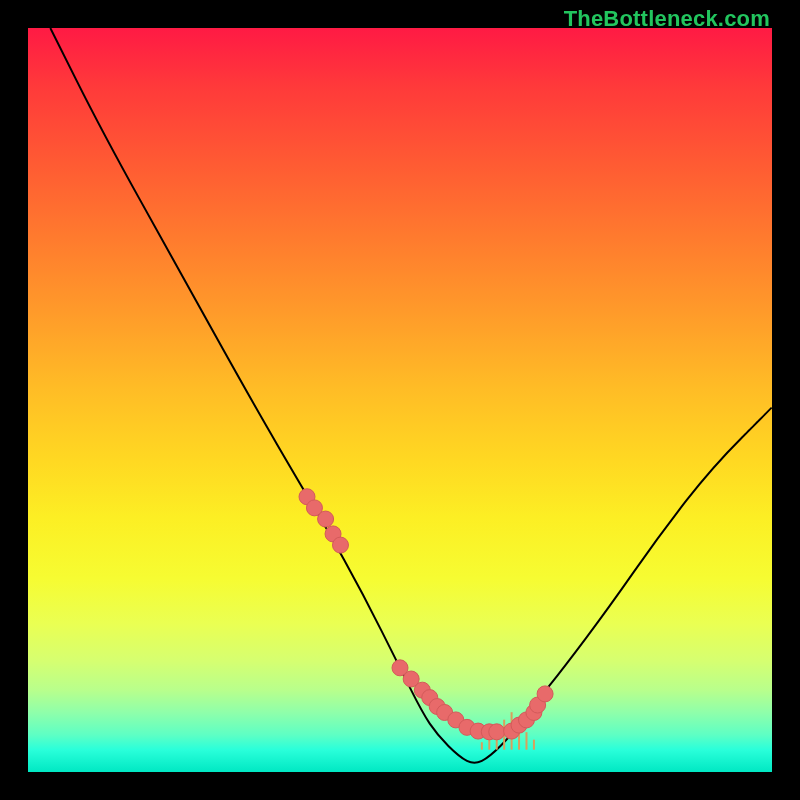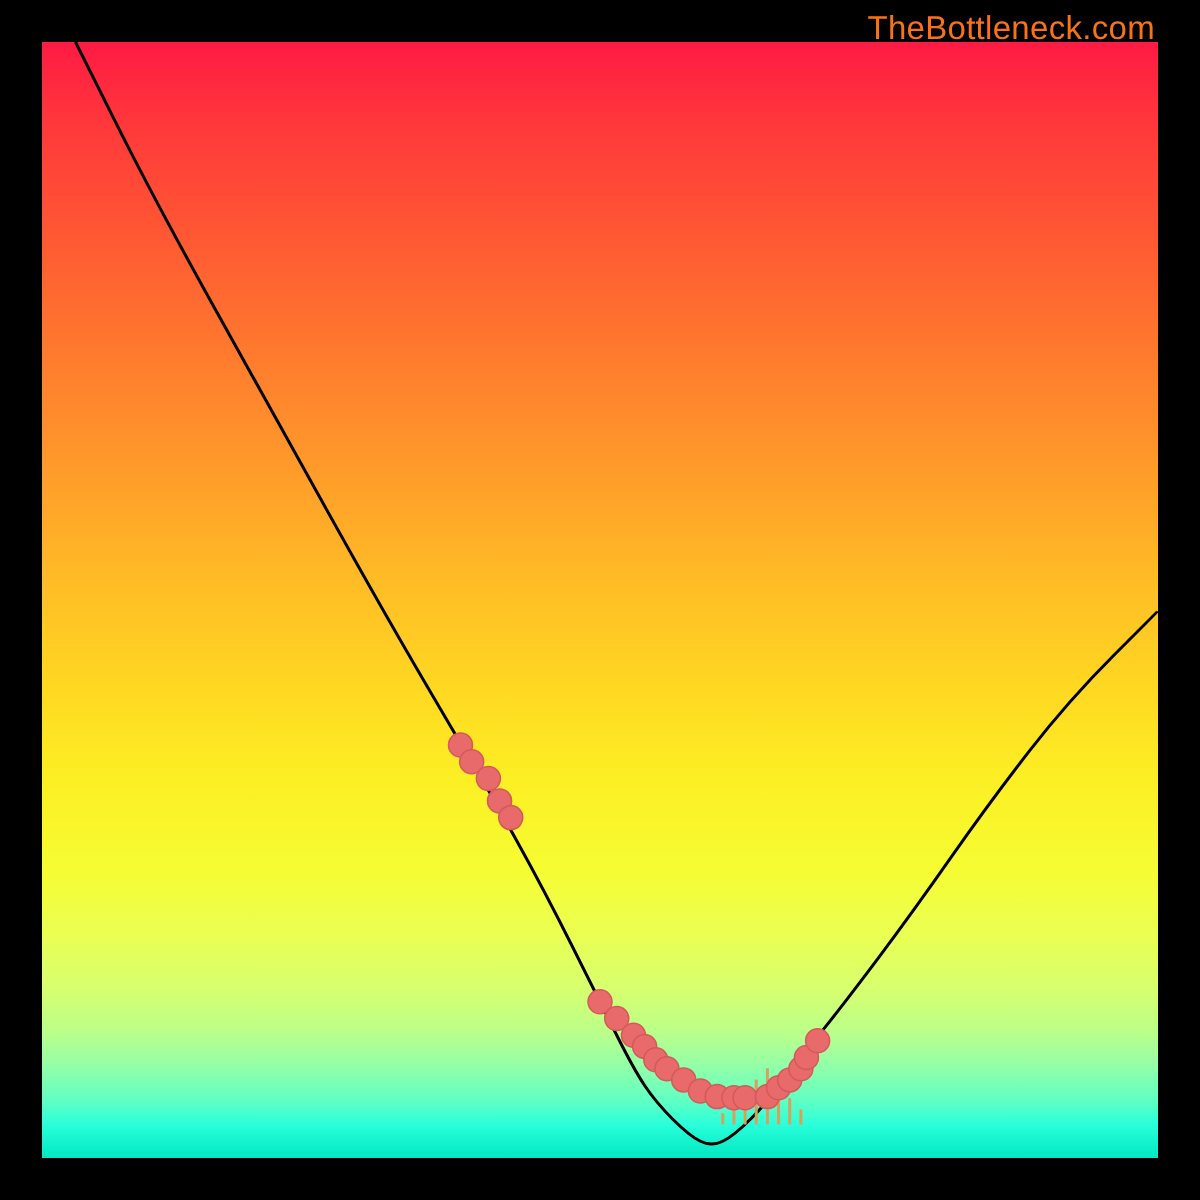--- a/index.html
+++ b/index.html
@@ -41,23 +41,23 @@
       #8fffaa 92%,
       #5effc4 95%,
       #2affda 97%,
       #00e8c3 100%
     );
   }
   .watermark {
     position: absolute;
     top: 6px;
     right: 30px;
-    color: #f97316;
+    color: #22c55e;
     font-size: 22px;
-    font-weight: 400;
+    font-weight: 700;
     letter-spacing: 0.2px;
     user-select: none;
   }
   svg.curve {
     position: absolute;
     left: 0;
     top: 0;
     width: 744px;
     height: 744px;
     pointer-events: none;

